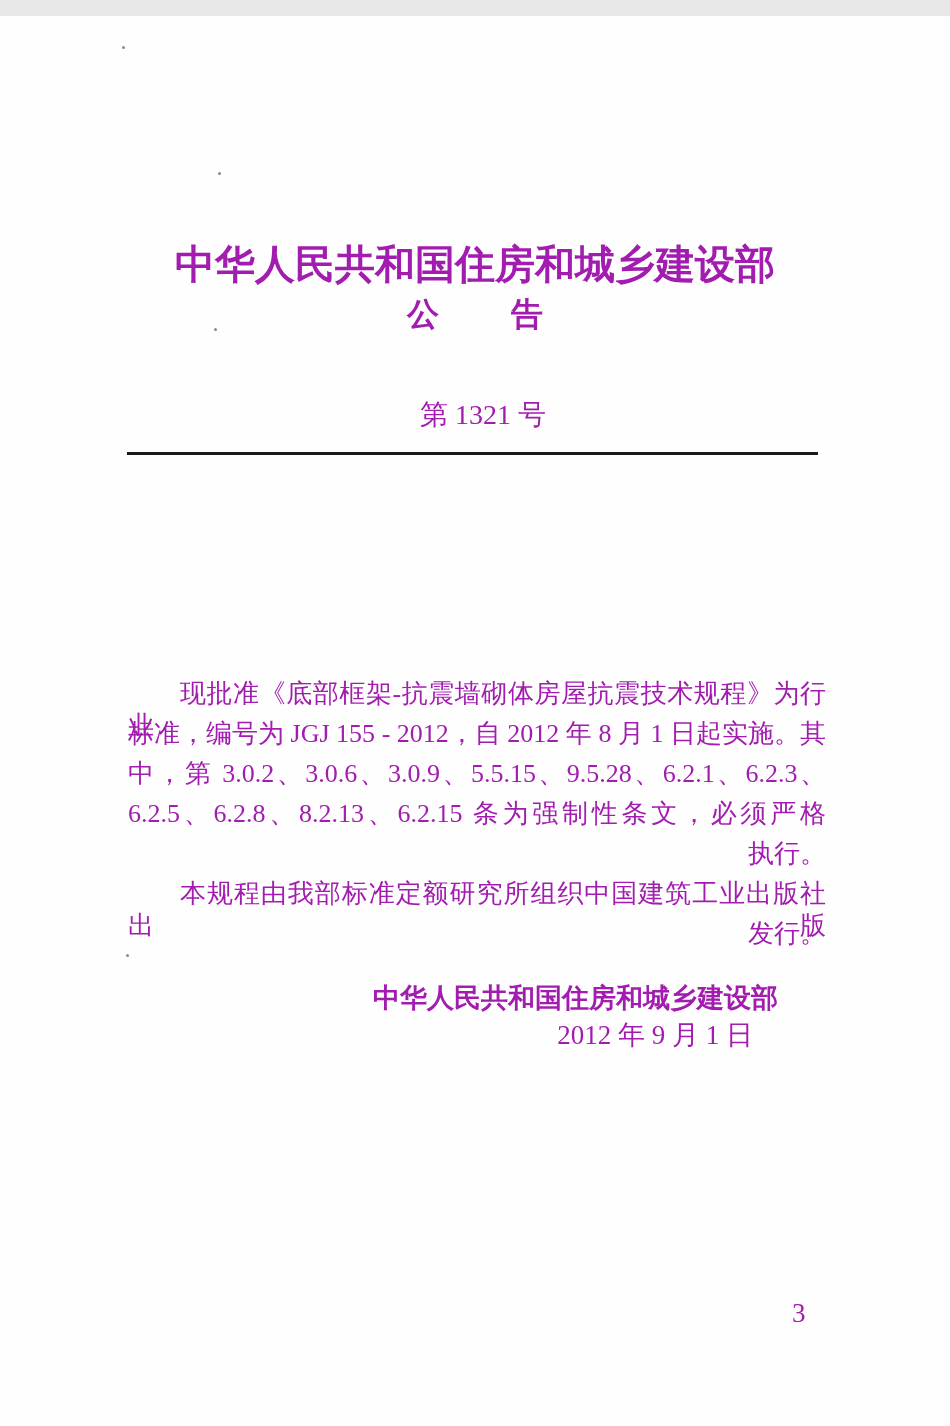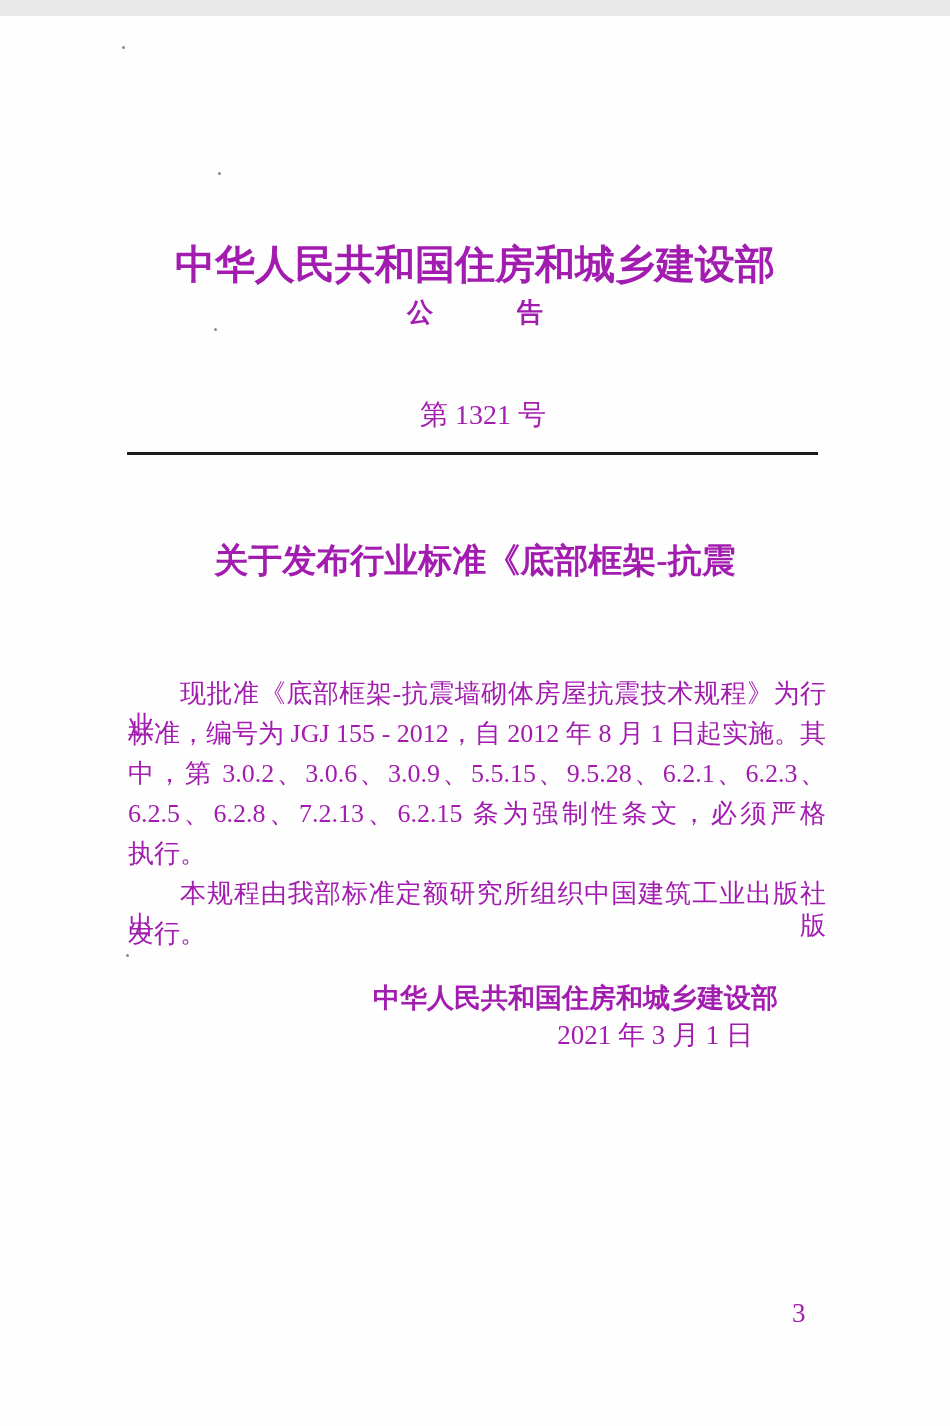--- a/index.html
+++ b/index.html
@@ -29,23 +29,23 @@
     font-size: 40px;
     line-height: 44px;
     letter-spacing: 0px;
   }
   .announcement-word {
     position: absolute;
     top: 276px;
     left: 50%;
     transform: translateX(-50%);
     width: 136px;
-    font-family: Liberation Mono, monospace;
+    font-family: Liberation Sans, sans-serif;
     font-weight: bold;
-    font-size: 26px;
+    font-size: 32px;
     line-height: 44px;
     text-align: justify;
     text-align-last: justify;
   }
   .doc-number {
     position: absolute;
     top: 383px;
     left: 0;
     width: 100%;
     text-align: center;
@@ -80,21 +80,21 @@
     width: 698px;
     font-size: 26px;
     line-height: 32px;
   }
   .body-line {
     height: 40px;
     text-align: justify;
     text-align-last: justify;
   }
   .body-line.last-line {
-    text-align: left;
+    text-align: right;
     text-align-last: auto;
   }
   .body-line.indent {
     text-indent: 52px;
   }
   
   .signature-issuer {
     position: absolute;
     top: 966px;
     right: 172px;
@@ -133,36 +133,35 @@
 
   <div class="ministry-title">中华人民共和国住房和城乡建设部</div>
 
   <div class="announcement-word">公告</div>
 
   <div class="doc-number">第 1321 号</div>
 
   <div class="header-rule"></div>
 
   <div class="announcement-title">
-    <div>关于发布行业标准《底部框架-抗震</div>
   </div>
 
   <div class="body-text">
     <div class="body-line indent">现批准《底部框架-抗震墙砌体房屋抗震技术规程》为行业</div>
     <div class="body-line">标准，编号为 JGJ 155 - 2012，自 2012 年 8 月 1 日起实施。其</div>
     <div class="body-line">中，第 3.0.2、3.0.6、3.0.9、5.5.15、9.5.28、6.2.1、6.2.3、</div>
-    <div class="body-line">6.2.5、6.2.8、7.2.13、6.2.15 条为强制性条文，必须严格</div>
+    <div class="body-line">6.2.5、6.2.8、8.2.13、6.2.15 条为强制性条文，必须严格</div>
     <div class="body-line last-line">执行。</div>
     <div class="body-line indent">本规程由我部标准定额研究所组织中国建筑工业出版社出版</div>
     <div class="body-line last-line">发行。</div>
   </div>
 
   <div class="signature-issuer">中华人民共和国住房和城乡建设部</div>
 
-  <div class="signature-date">2021 年 3 月 1 日</div>
+  <div class="signature-date">2012 年 9 月 1 日</div>
 
   <div class="page-number">3</div>
 
   <div class="speck" style="top:156px; left:218px;"></div>
   <div class="speck" style="top:312px; left:214px;"></div>
   <div class="speck" style="top:30px;  left:122px;"></div>
   <div class="speck" style="top:938px; left:126px;"></div>
 
 </div>
 

